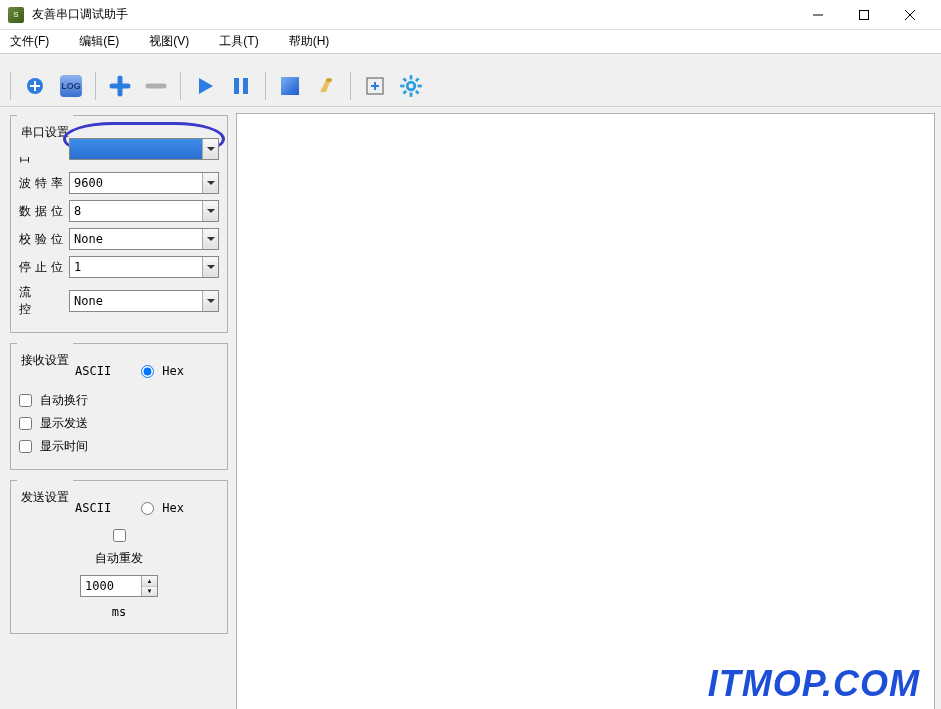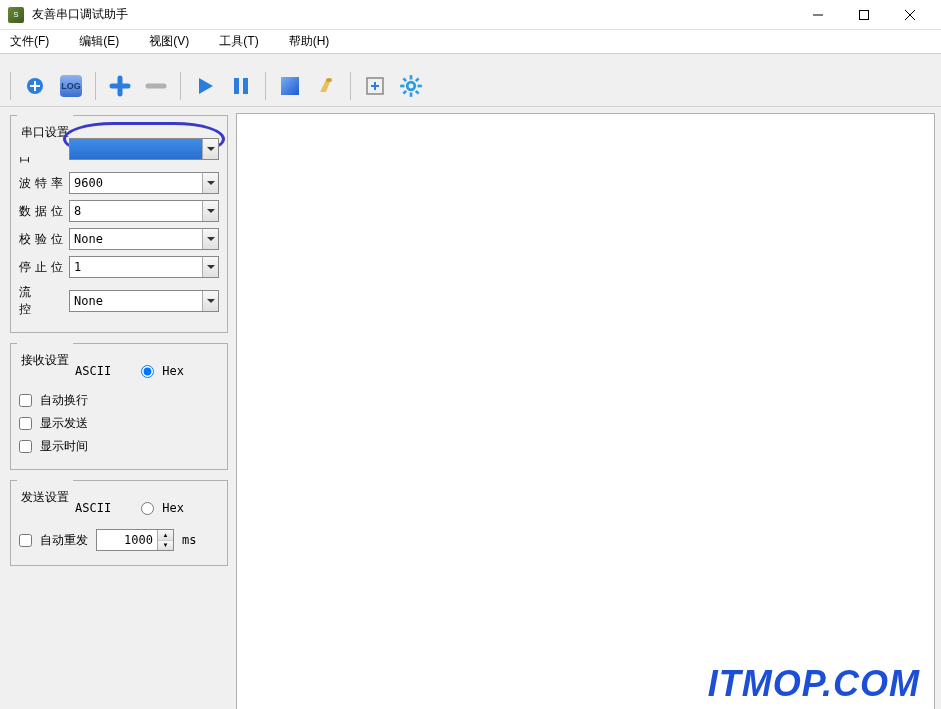--- a/index.html
+++ b/index.html
@@ -116,21 +116,21 @@
 
 .radio-row { display: flex; gap: 30px; margin: 4px 0 8px 0; justify-content: center; }
 
 .spinner {
   width: 78px; height: 22px;
   border: 1px solid #888;
   background: #fff;
   display: flex;
   align-items: center;
 }
-.spinner input { flex: 1; border: none; padding: 0 4px; font-family: monospace; font-size: 12px; width: 50px; outline: none; text-align: right; }
+.spinner input { flex: 1; border: none; padding: 0 4px; font-family: monospace; font-size: 12px; width: 50px; outline: none; }
 .spinner .spin-btns { width: 16px; height: 100%; border-left: 1px solid #aaa; display: flex; flex-direction: column; }
 .spinner .spin-btns div { flex: 1; background: linear-gradient(#f8f8f8,#e0e0e0); display: flex; align-items: center; justify-content: center; font-size: 6px; border-bottom: 1px solid #ccc; }
 .spinner .spin-btns div:last-child { border-bottom: none; }
 
 .watermark {
   position: absolute;
   bottom: 8px;
   right: 14px;
   font-size: 36px;
   font-style: italic;
@@ -341,21 +341,21 @@
       <div class="radio-row">
         <label class="chk">
             <input type="radio" name="sendfmt" checked="" style="">
             <span>ASCII</span>
           </label>
         <label class="chk">
             <input type="radio" name="sendfmt" style="">
             <span>Hex</span>
           </label>
       </div>
-      <div class="chk" style="gap:8px;">
+      <div class="chk" style="gap:8px;flex-direction:column;">
         <input type="checkbox" style="">
         <span>自动重发</span>
         <div class="spinner">
           <input value="1000" style="">
           <div class="spin-btns">
               <div>▲</div>
               <div>▼</div>
             </div>
         </div>
         <span>ms</span>

